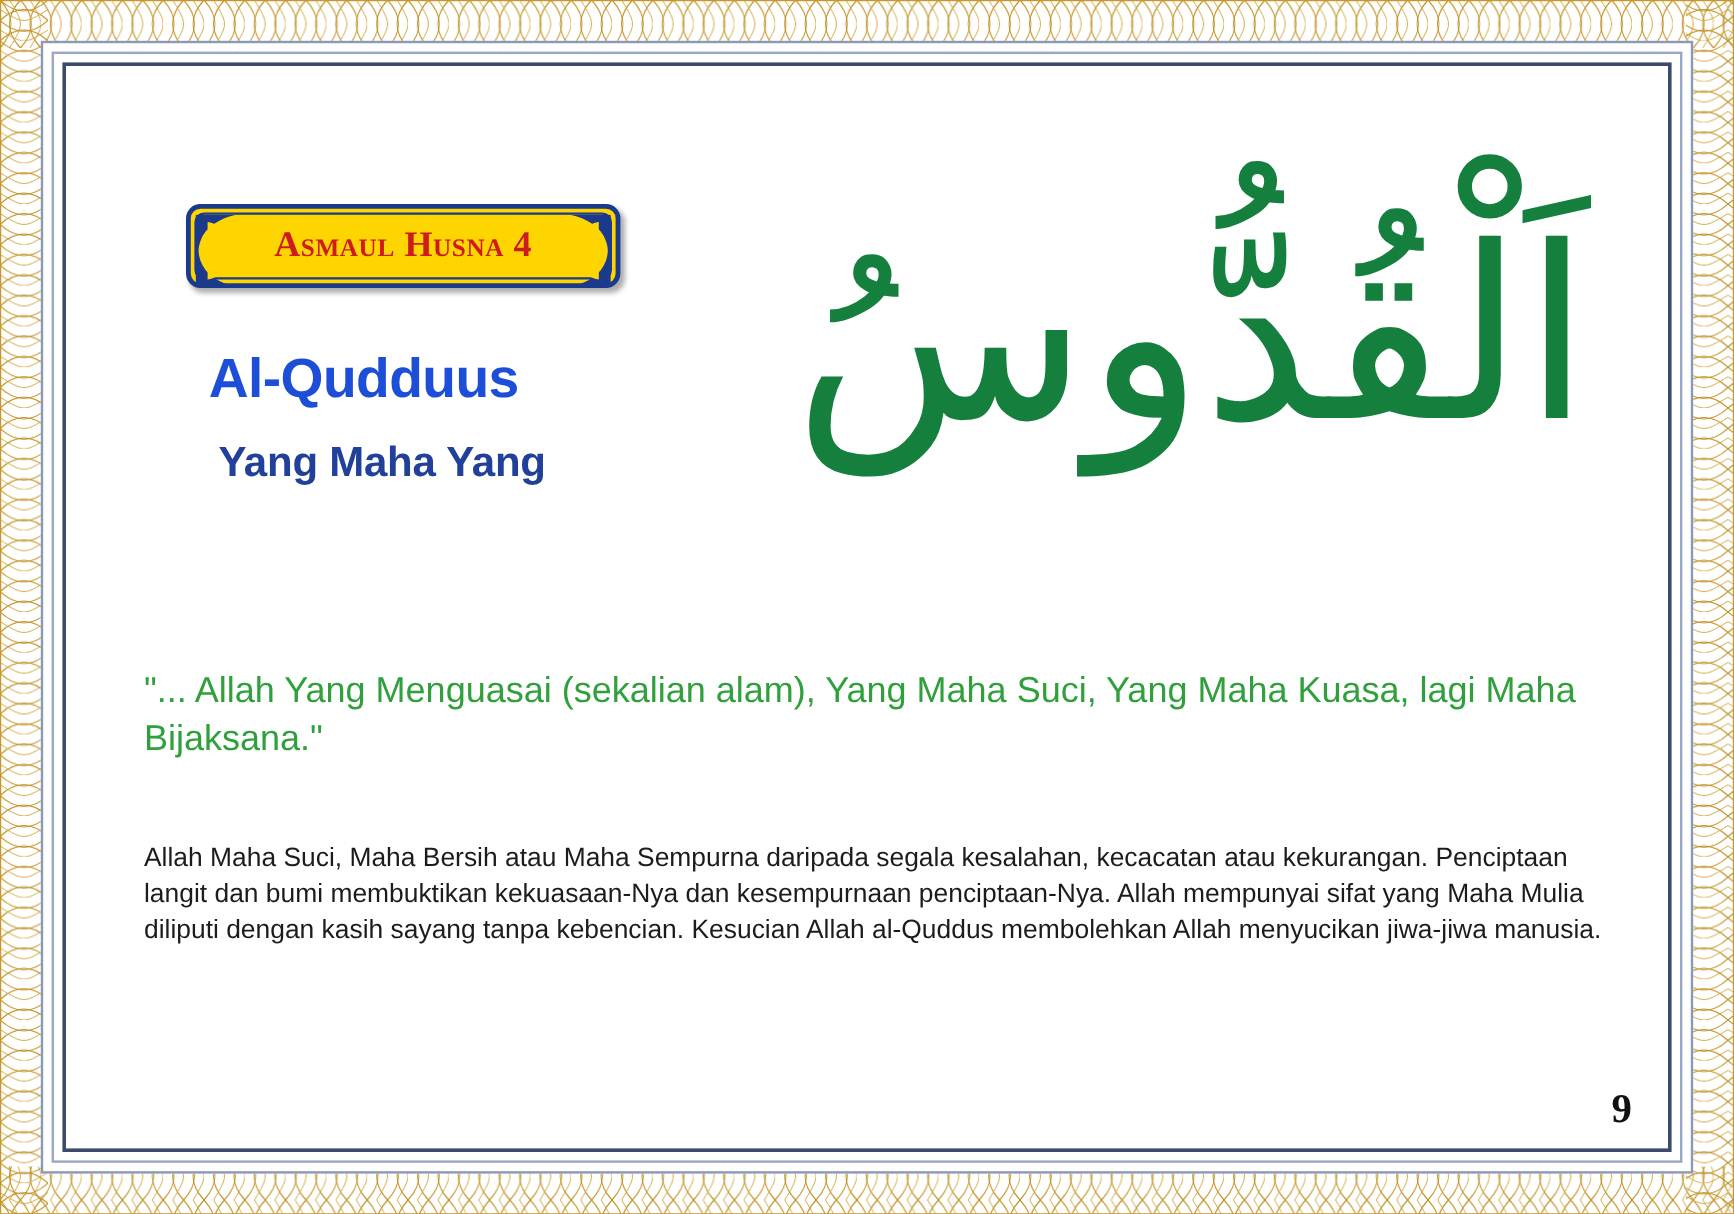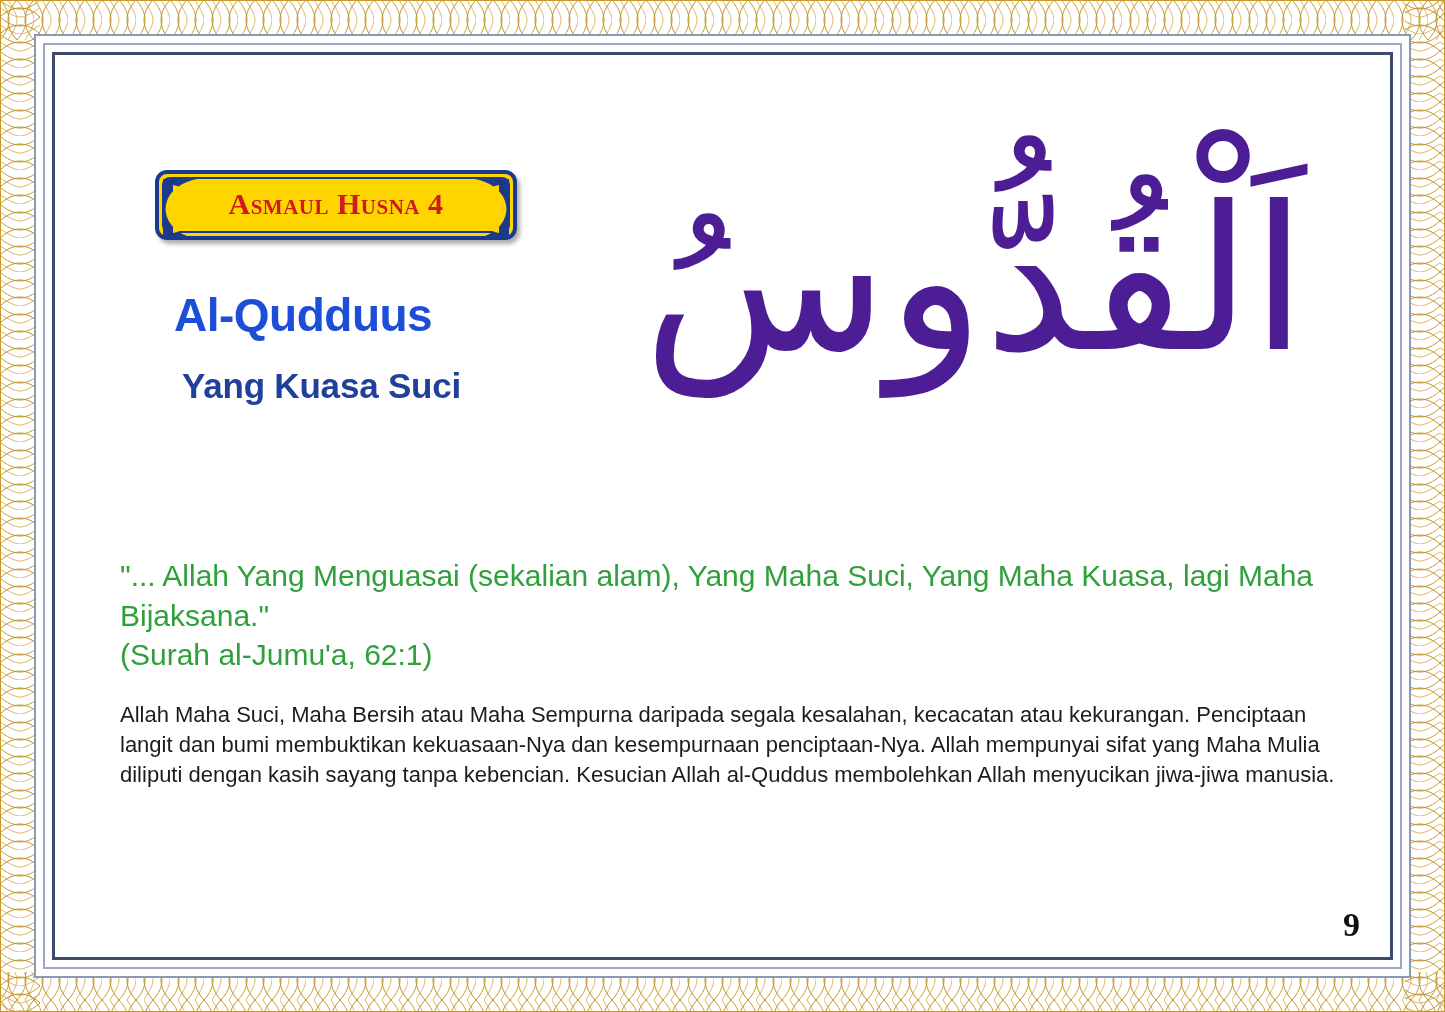--- a/index.html
+++ b/index.html
@@ -124,22 +124,22 @@
     letter-spacing: -0.2px;
     white-space: nowrap;
   }
 
   
   .arabic {
     position: absolute;
     right: 120px;
     top: 120px;
     width: 700px;
-    text-align: center;
-    color: #4c1d95;
+    text-align: right;
+    color: #15803d;
     font-family: "DejaVu Sans", sans-serif;
     font-size: 200px;
     line-height: 1.6;
     direction: rtl;
     white-space: nowrap;
   }
 
   
   .quote {
     position: absolute;
@@ -233,25 +233,24 @@
         </svg>
       </div>
 
       <div class="banner-label">Asmaul Husna 4</div>
     </div>
 
     <div class="arabic">اَلْقُدُّوسُ</div>
 
     <div class="name-latin">Al-Qudduus</div>
 
-    <div class="name-meaning">Yang Kuasa Suci</div>
+    <div class="name-meaning">Yang Maha Yang</div>
 
     <div class="quote">
       <span>"... Allah Yang Menguasai (sekalian alam), Yang Maha Suci, Yang Maha Kuasa, lagi Maha Bijaksana."</span>
-      <span class="src">(Surah al-Jumu'a, 62:1)</span>
     </div>
 
     <div class="body-text">Allah Maha Suci, Maha Bersih atau Maha Sempurna daripada segala kesalahan, kecacatan atau kekurangan. Penciptaan langit dan bumi membuktikan kekuasaan-Nya dan kesempurnaan penciptaan-Nya. Allah mempunyai sifat yang Maha Mulia diliputi dengan kasih sayang tanpa kebencian. Kesucian Allah al-Quddus membolehkan Allah menyucikan jiwa-jiwa manusia.</div>
 
     <div class="page-number">9</div>
 
   </div>
 </div>
 
 </body></html>

